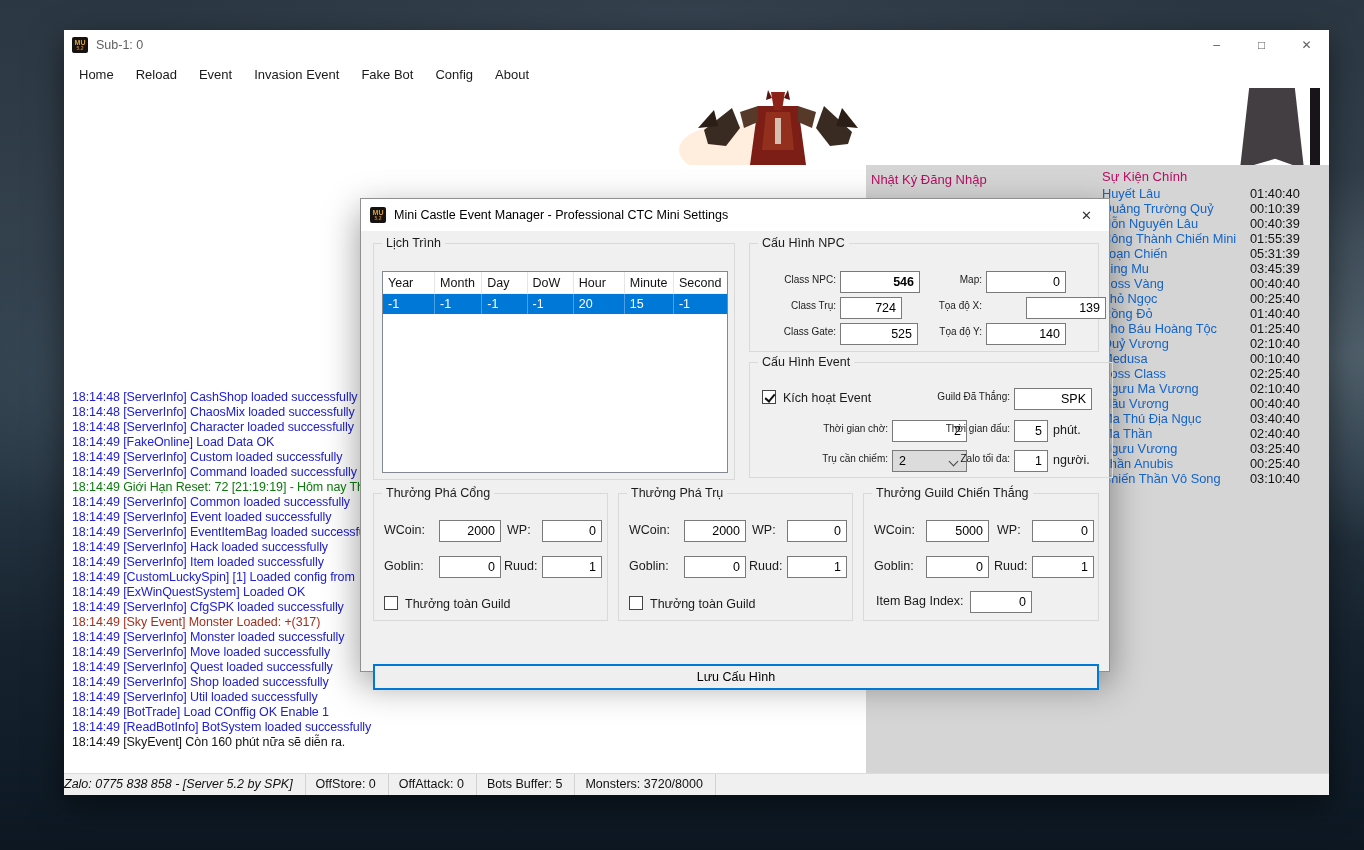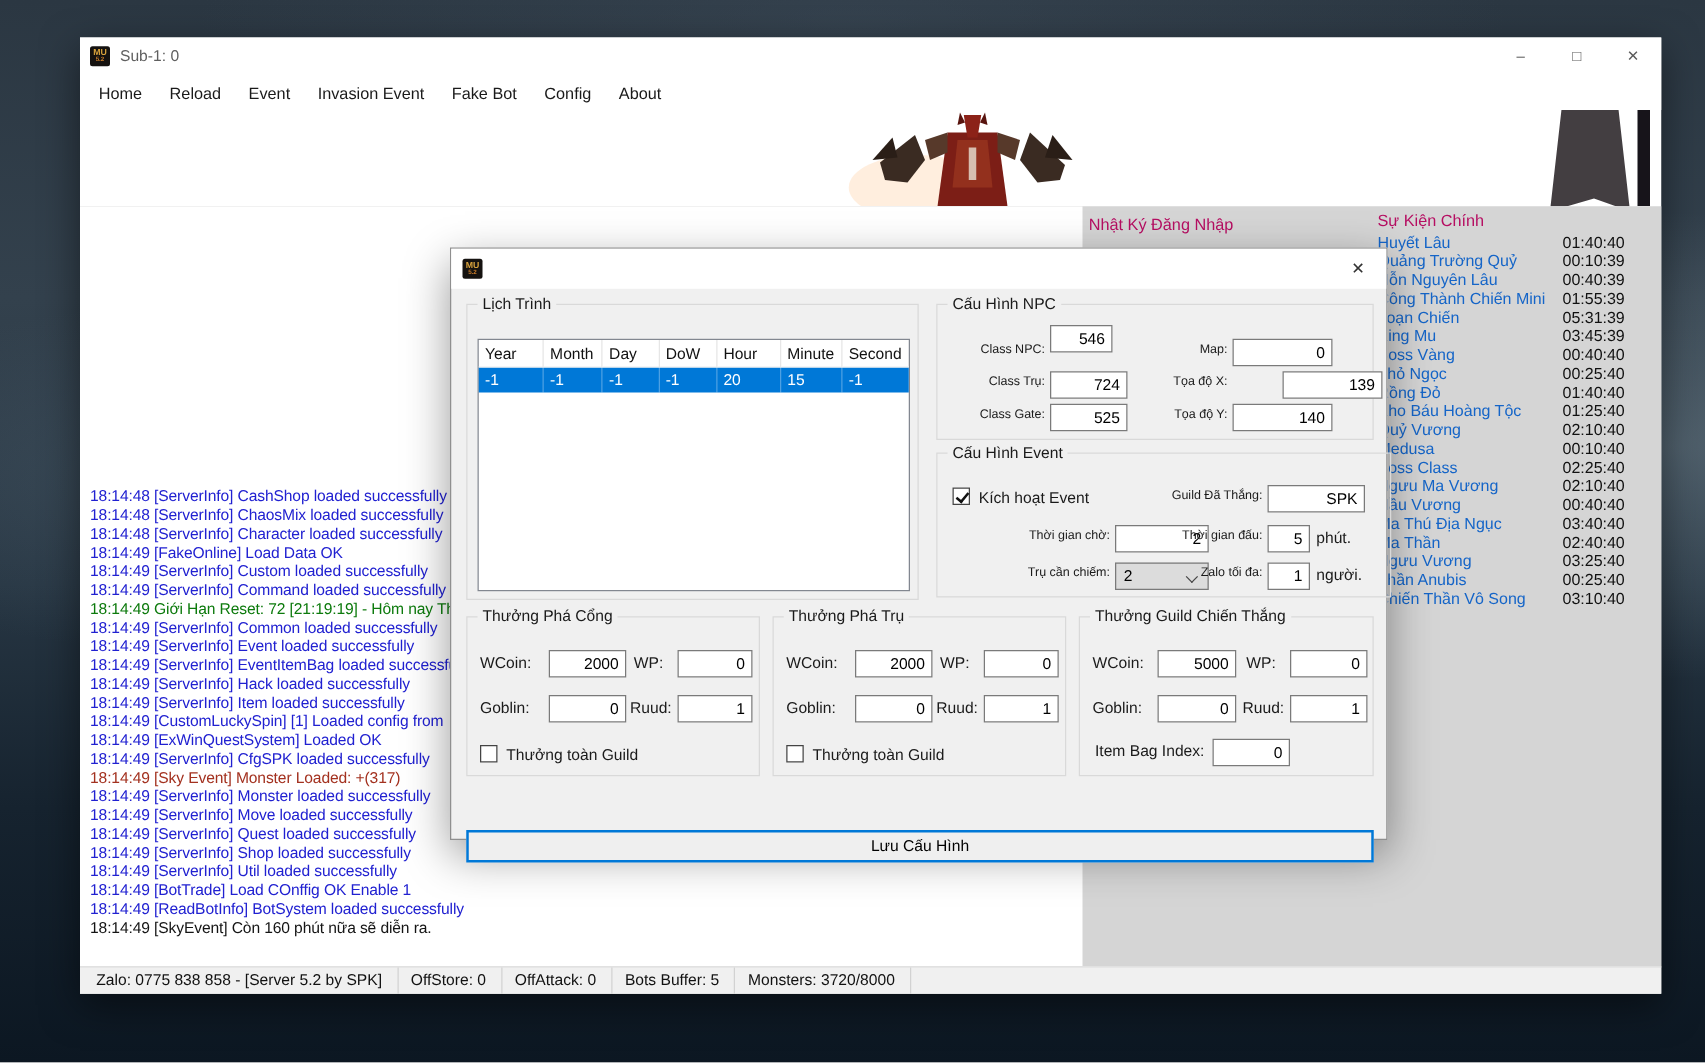--- a/index.html
+++ b/index.html
@@ -67,21 +67,21 @@
   .events-panel { position:absolute; left:1038px; top:4px; width:215px; }
   .events-header { font-size:13px; color:#b60e62; height:17px; }
   .event-row { position:relative; height:15px; }
   .ev-name { position:absolute; left:0; font-size:12.8px; color:#1565c8; white-space:nowrap; }
   .ev-time { position:absolute; left:148px; font-size:12.8px; color:#111; }
 
   
   .statusbar { position:absolute; left:0; bottom:0; width:1265px; height:22px; background:#f0f0f0;
     border-top:1px solid #dcdcdc; display:flex; }
   .status-sec { padding:3px 12px 0 10px; border-right:1px solid #d2d2d2; font-size:12.5px; color:#111; white-space:nowrap; }
-  .status-sec:first-child { padding-left:13px; }
+  .status-sec:first-child { padding-left:0;font-style:italic; }
 
   
   .dialog { position:absolute; left:360px; top:198px; width:750px; height:474px; background:#f0f0f0;
     border:1px solid #8f8f8f; box-shadow:0 12px 34px rgba(0,0,0,.4); z-index:10; }
   .dlg-title { position:relative; height:32px; background:#fff; display:flex; align-items:center; padding-left:9px; }
   .dlg-title-text { margin-left:8px; font-size:12.5px; color:#000; }
   .dlg-close { position:absolute; right:0; top:0; width:45px; height:32px; display:flex; align-items:center;
     justify-content:center; color:#333; font-size:13px; cursor:pointer; }
   .dlg-body { position:absolute; left:0; top:32px; width:748px; height:440px; }
 
@@ -290,20 +290,21 @@
         <div class="status-sec">Monsters: 3720/8000</div>
       </div>
   </div>
 
   <div class="dialog">
     <div class="dlg-title">
       <span class="appicon">
         <span>MU</span>
           <small>5.2</small>
       </span>
+      <span class="dlg-title-text">Mini Castle Event Manager - Professional CTC Mini Settings</span>
       <span class="dlg-close">✕</span>
     </div>
 
     <div class="dlg-body">
 
       <div class="grp" style="left:12px; top:12px; width:362px; height:237px;">
         <span class="grp-label">Lịch Trình</span>
         <div class="sched-table">
           <div class="sched-head" id="sched-head">
               <div class="th">Year</div>
@@ -322,25 +323,25 @@
               <div class="td">20</div>
               <div class="td">15</div>
               <div class="td">-1</div>
             </div>
         </div>
       </div>
 
       <div class="grp" style="left:388px; top:12px; width:350px; height:109px;">
         <span class="grp-label">Cấu Hình NPC</span>
         <span class="lbl" style="left:4px; top:30px; width:82px;">Class NPC:</span>
-        <input class="ip" style="left: 90px; top: 16px; width: 50px;" readonly="" value="546">
+        <input class="ip" style="left: 90px; top: 27px; width: 80px; font-weight: bold;" readonly="" value="546">
         <span class="lbl" style="left:4px; top:56px; width:82px;">Class Trụ:</span>
         <input class="ip" style="left: 90px; top: 53px; width: 62px;" readonly="" value="724">
         <span class="lbl" style="left:4px; top:82px; width:82px;">Class Gate:</span>
-        <input class="ip" style="left: 90px; top: 79px; width: 62px;" readonly="" value="525">
+        <input class="ip" style="left: 90px; top: 79px; width: 78px;" readonly="" value="525">
         <span class="lbl" style="left:132px; top:30px; width:100px;">Map:</span>
         <input class="ip" style="left: 236px; top: 27px; width: 80px;" readonly="" value="0">
         <span class="lbl" style="left:132px; top:56px; width:100px;">Tọa độ X:</span>
         <input class="ip" style="left: 236px; top: 53px; width: 80px; margin-left: 40px;" readonly="" value="139">
         <span class="lbl" style="left:132px; top:82px; width:100px;">Tọa độ Y:</span>
         <input class="ip" style="left: 236px; top: 79px; width: 80px;" readonly="" value="140">
       </div>
 
       <div class="grp" style="left:388px; top:131px; width:364px; height:116px;">
         <span class="grp-label">Cấu Hình Event</span>

